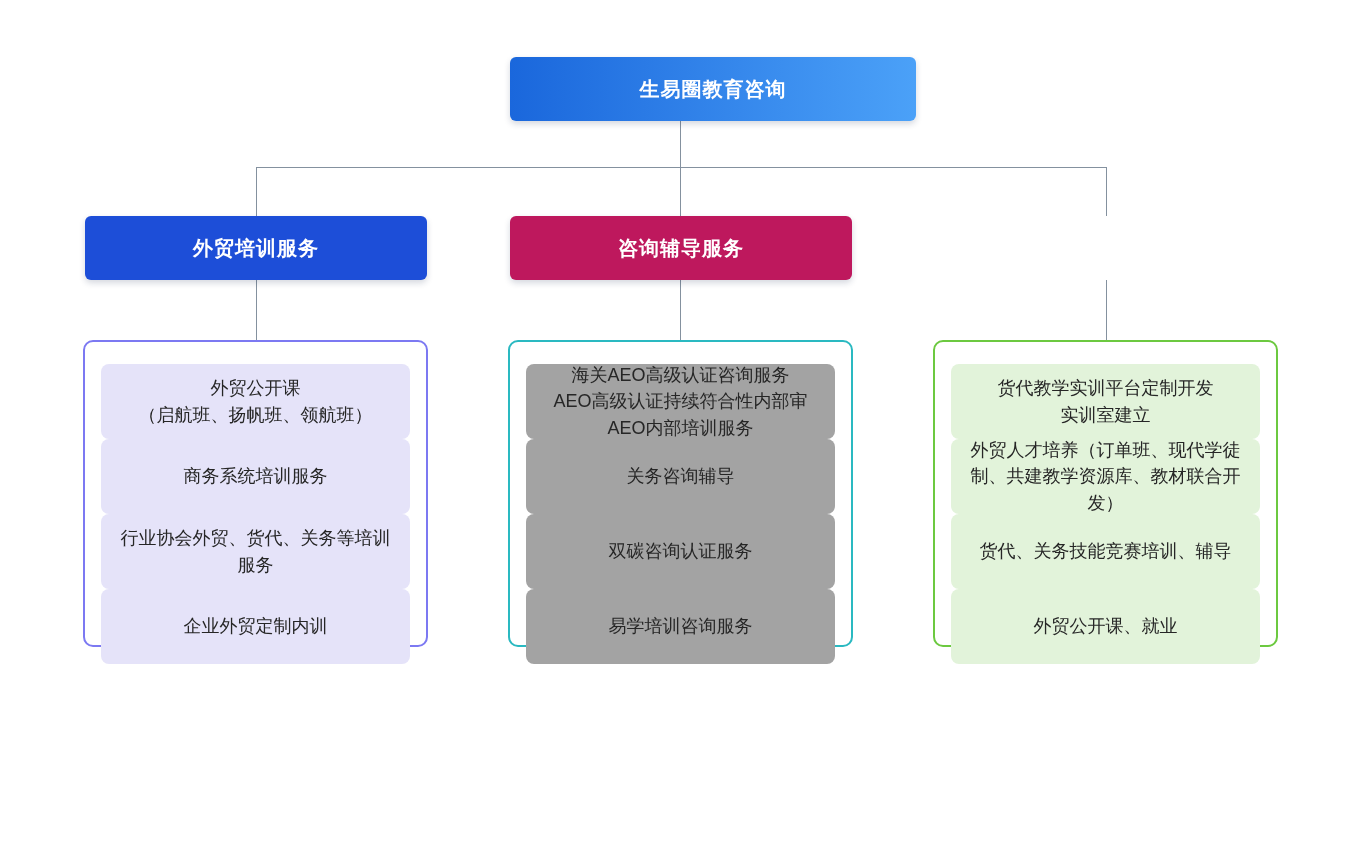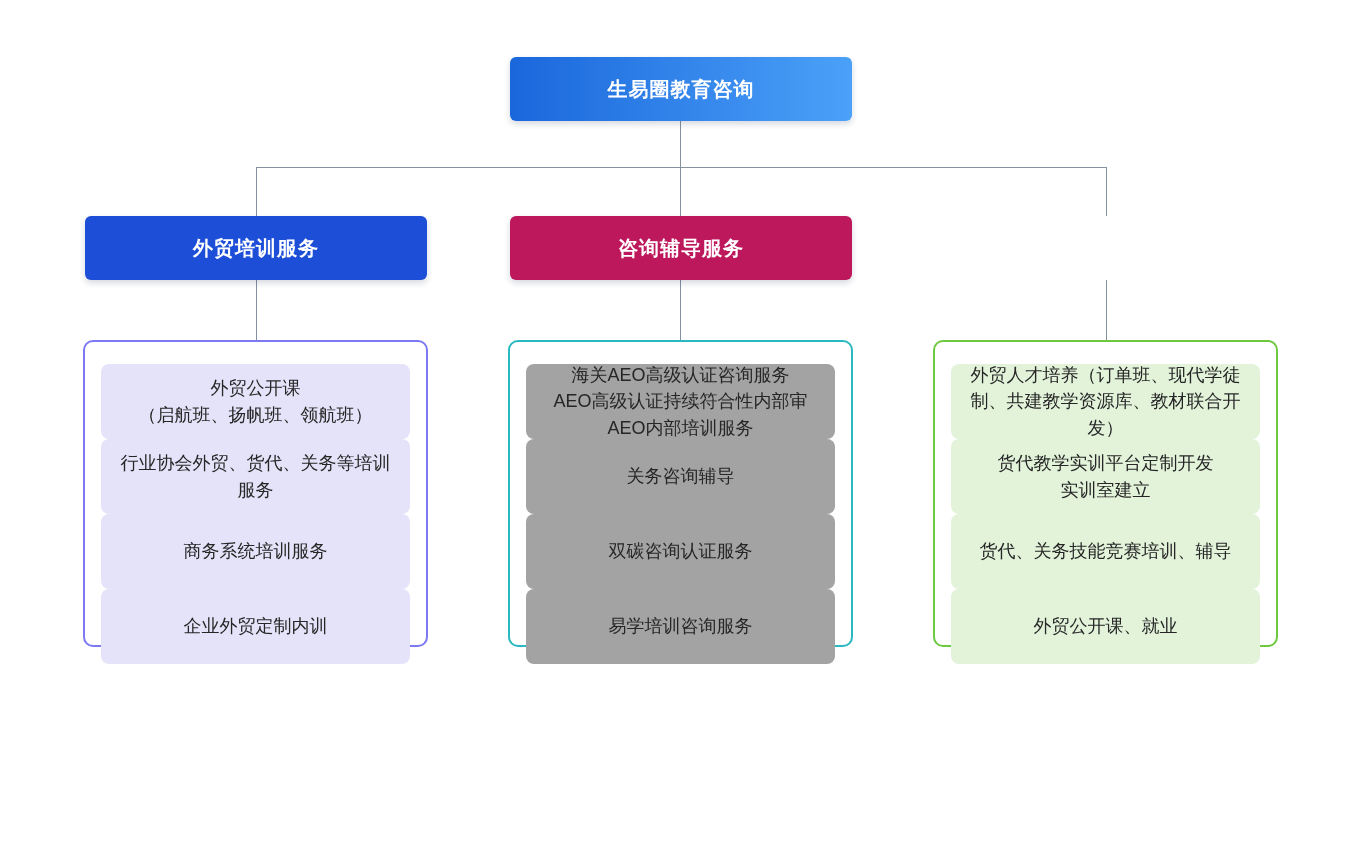--- a/index.html
+++ b/index.html
@@ -36,21 +36,21 @@
     color: #ffffff;
     font-size: 20px;
     font-weight: bold;
     border-radius: 6px;
     box-shadow: 0 3px 6px rgba(20, 40, 80, 0.18);
     cursor: pointer;
     letter-spacing: 1px;
   }
 
   .root-node {
-    left: 510px; top: 57px; width: 342px; height: 64px;
+    left: 510px; top: 57px; width: 406px; height: 64px;
     background: linear-gradient(90deg, #1a67dc 0%, #4ba1f8 100%);
   }
 
   .header { top: 216px; width: 342px; height: 64px; }
   .header-1 { left: 85px;  background: #1d4ed8; }
   .header-2 { left: 510px; background: #be185d; }
   .header-3 { left: 935px; background: #6cc940; }
 
   
   .group {
@@ -104,35 +104,35 @@
   <div class="line v v-hc3"></div>
 
   <div class="node root-node">生易圈教育咨询</div>
 
   <div class="node header header-1">外贸培训服务</div>
   <div class="node header header-2">咨询辅导服务</div>
 
   <div class="group group-1">
     <div class="item">外贸公开课
 （启航班、扬帆班、领航班）</div>
+    <div class="item">商务系统培训服务</div>
     <div class="item">行业协会外贸、货代、关务等培训服务</div>
-    <div class="item">商务系统培训服务</div>
     <div class="item">企业外贸定制内训</div>
   </div>
 
   <div class="group group-2">
     <div class="item">海关AEO高级认证咨询服务
 AEO高级认证持续符合性内部审
 AEO内部培训服务</div>
     <div class="item">关务咨询辅导</div>
     <div class="item">双碳咨询认证服务</div>
     <div class="item">易学培训咨询服务</div>
   </div>
 
   <div class="group group-3">
-    <div class="item">外贸人才培养（订单班、现代学徒制、共建教学资源库、教材联合开发）</div>
     <div class="item">货代教学实训平台定制开发
 实训室建立</div>
+    <div class="item">外贸人才培养（订单班、现代学徒制、共建教学资源库、教材联合开发）</div>
     <div class="item">货代、关务技能竞赛培训、辅导</div>
     <div class="item">外贸公开课、就业</div>
   </div>
 
 </div>
 
 </body></html>

